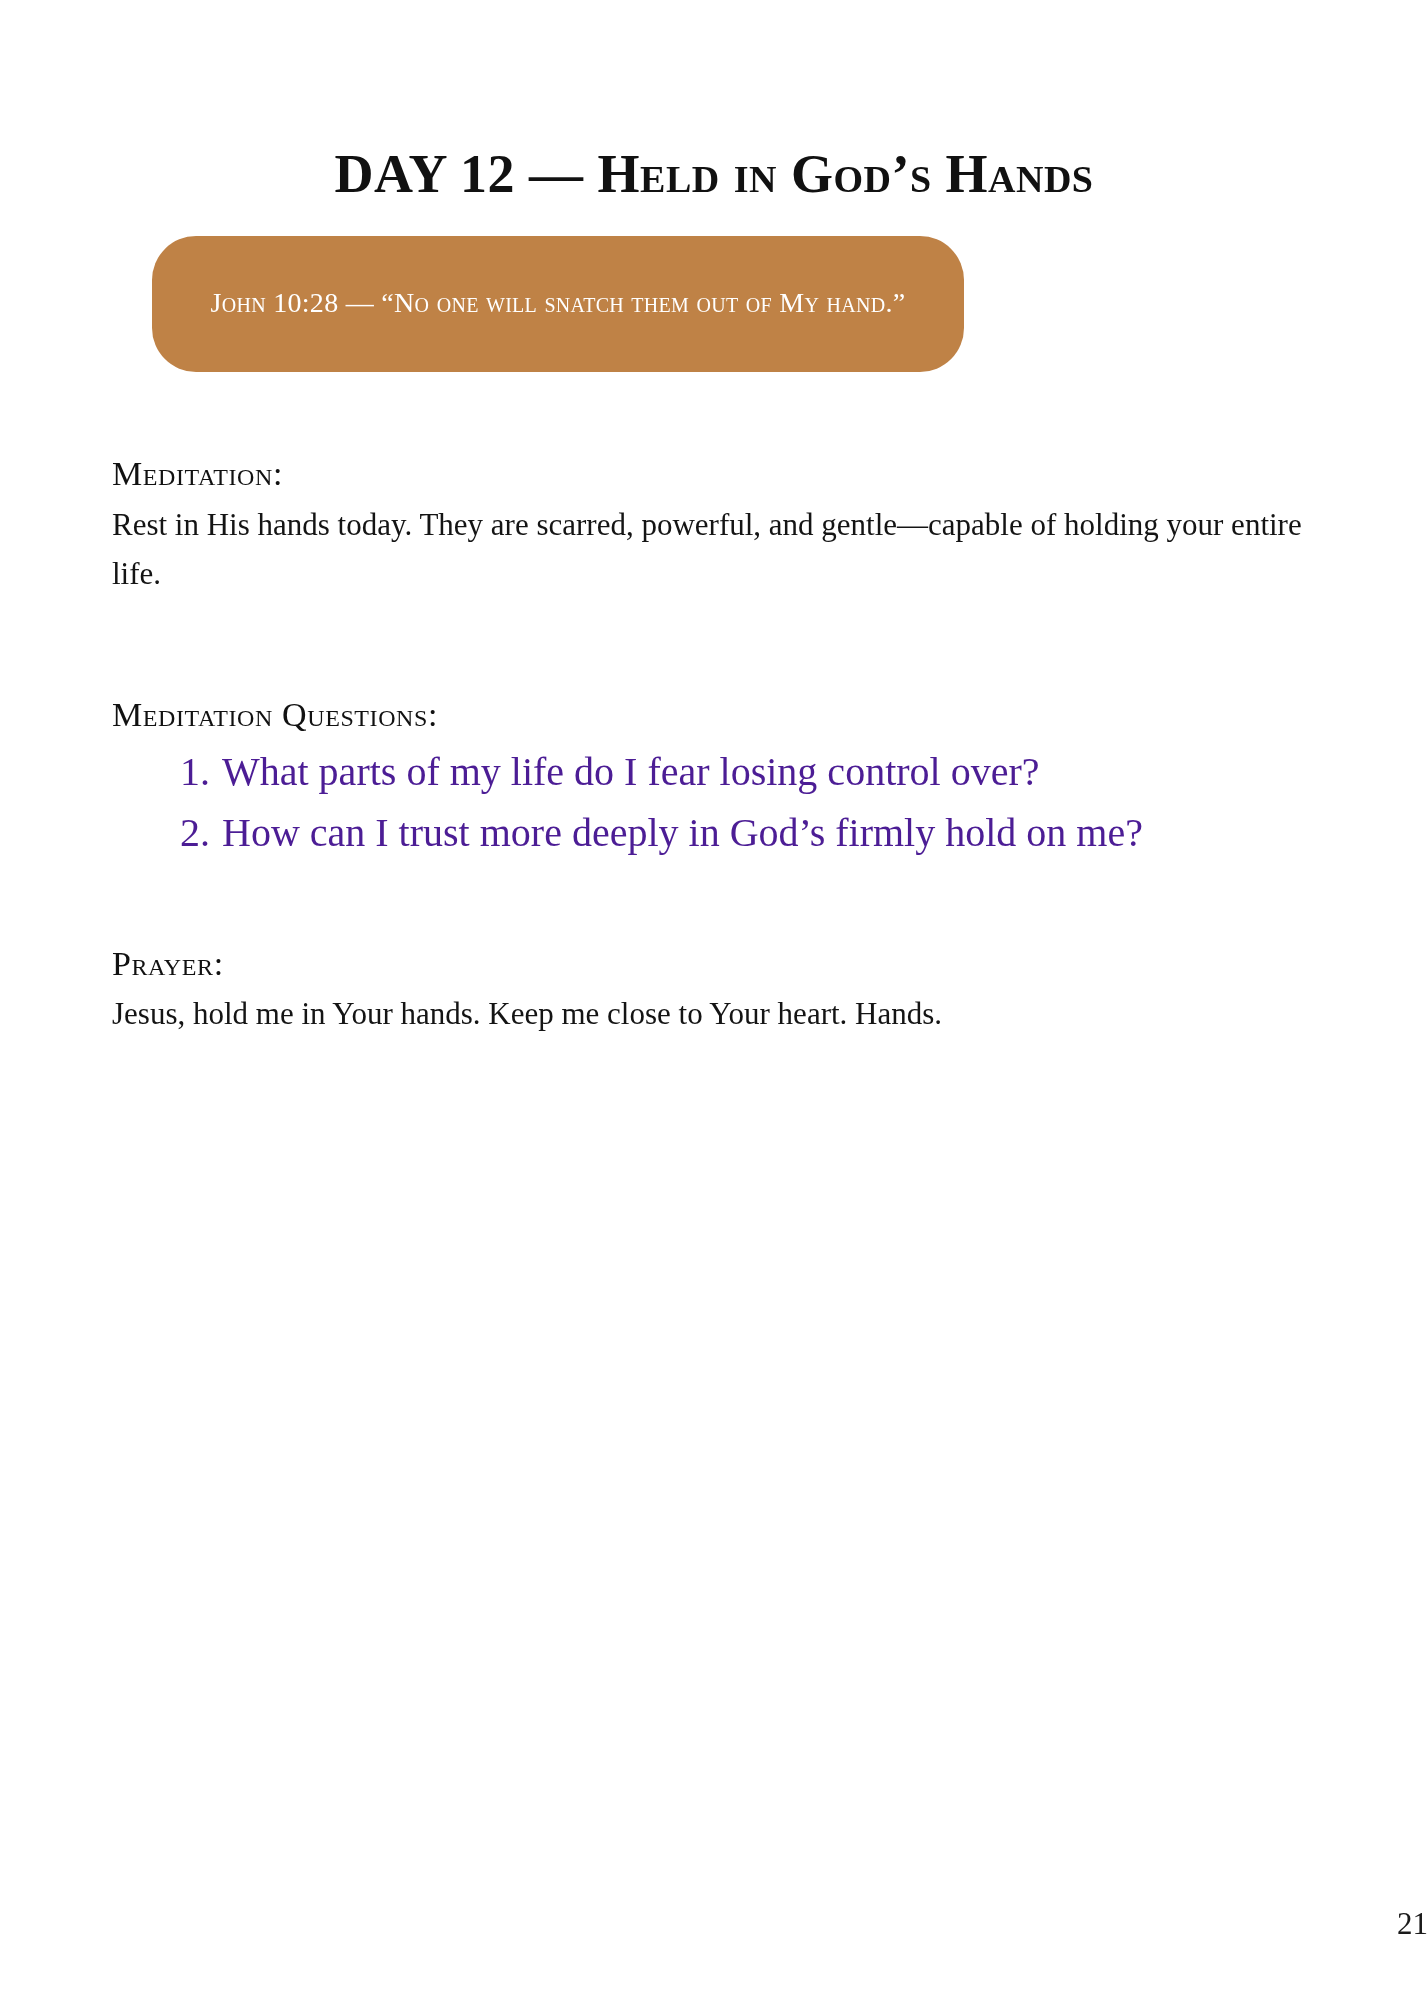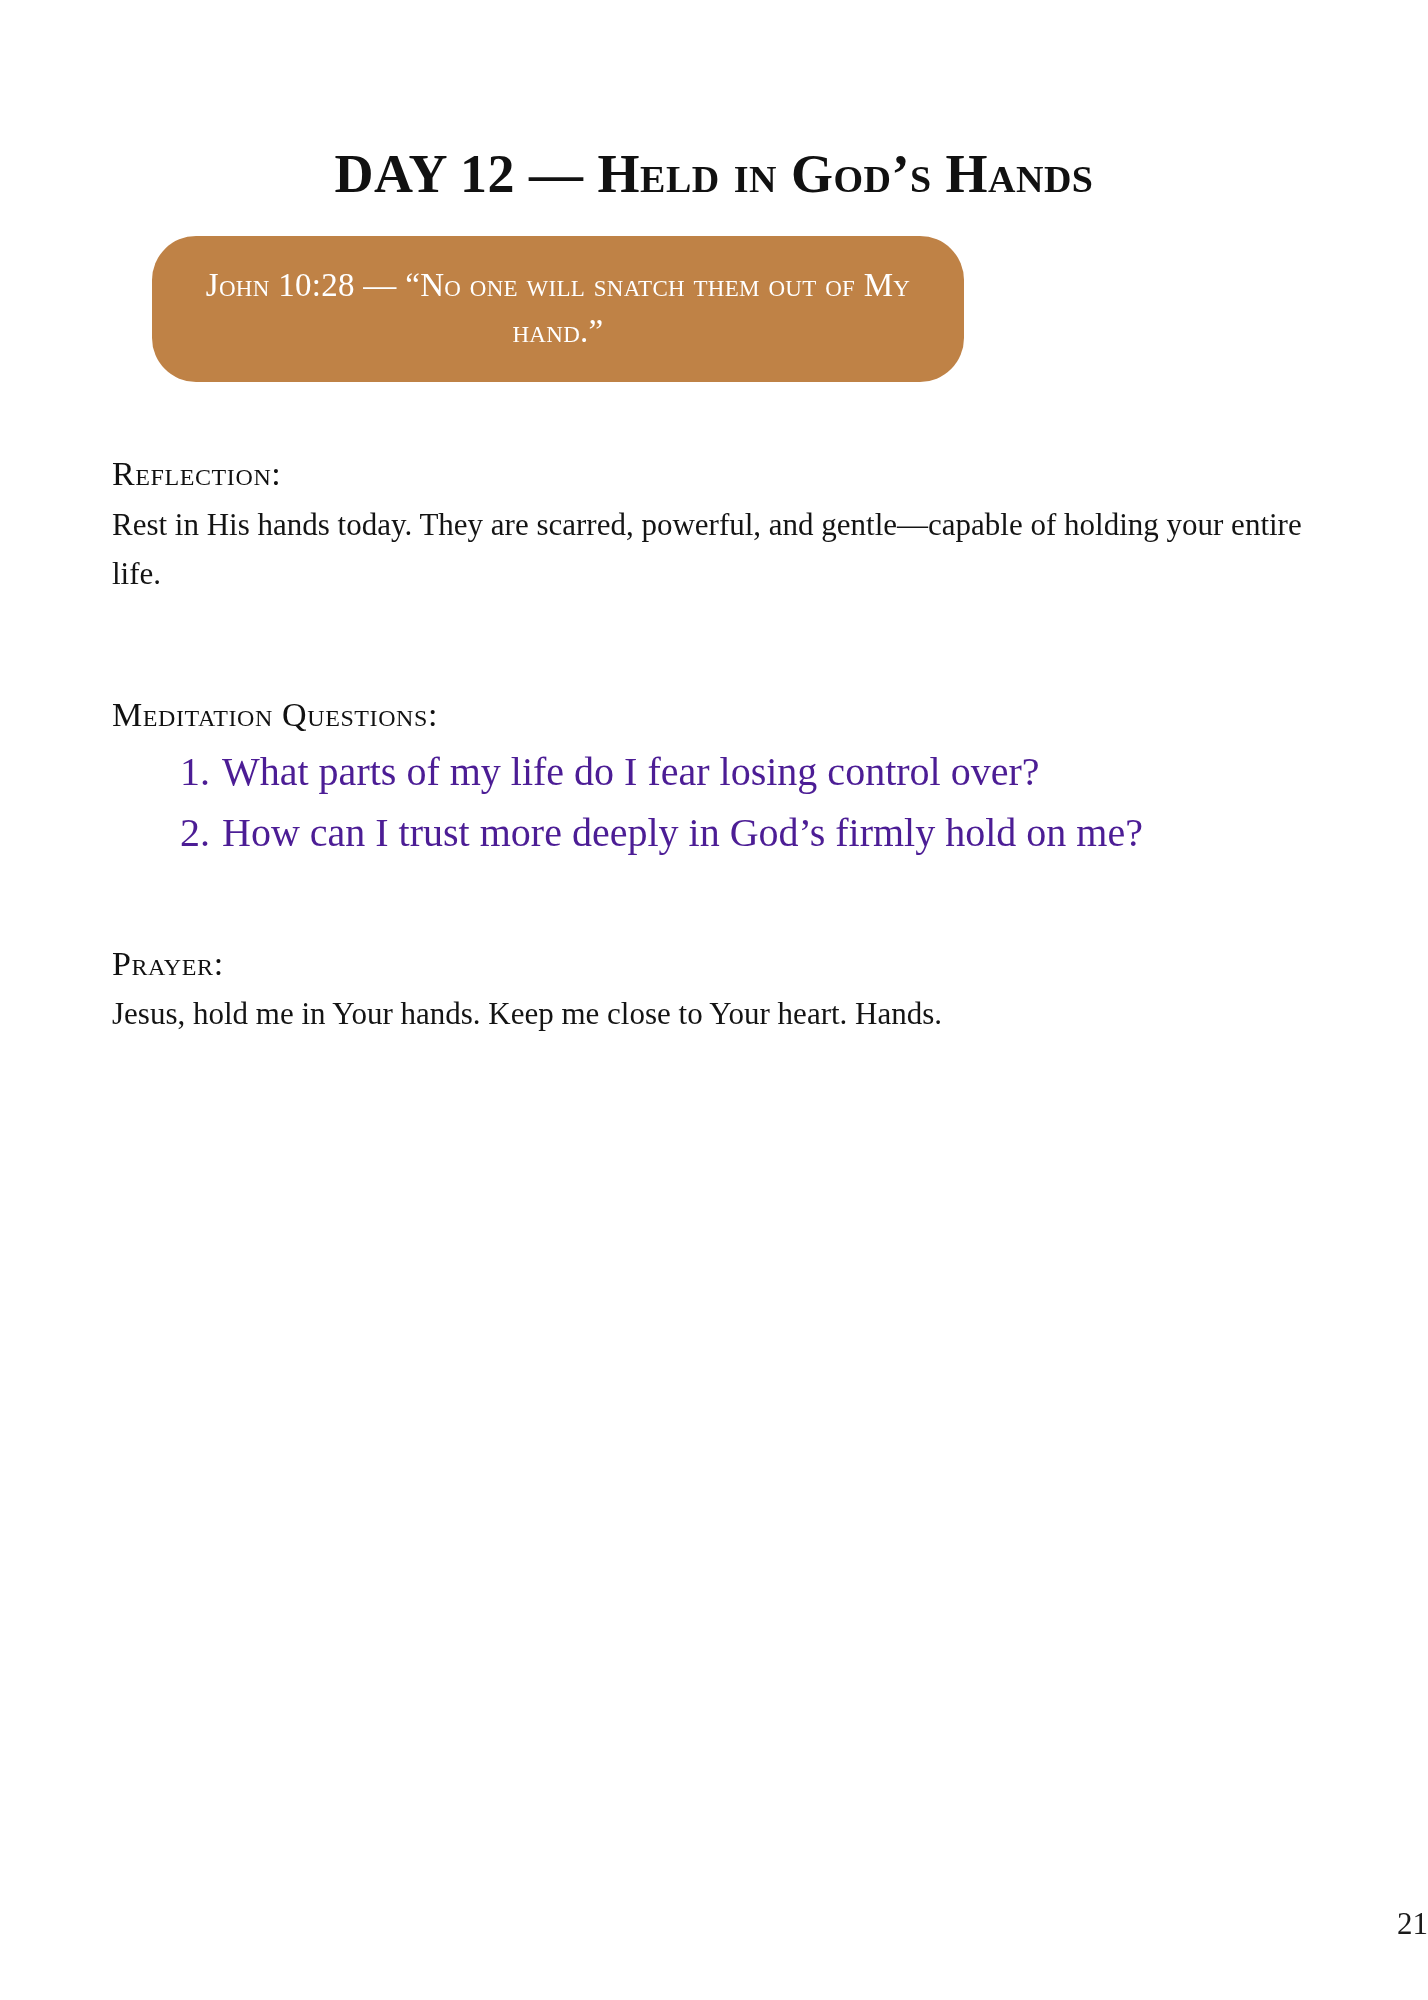--- a/index.html
+++ b/index.html
@@ -50,21 +50,21 @@
     background: #bf8246;
     border-radius: 44px;
     box-sizing: border-box;
     padding: 26px 44px 28px 44px;
     display: flex;
     align-items: center;
     justify-content: center;
   }
   .scripture-text {
     color: #ffffff;
-    font-size: 33px;
+    font-size: 28px;
     font-variant: small-caps;
     font-weight: normal;
     text-align: center;
     line-height: 1.40;
     letter-spacing: 0.3px;
   }
 
   
   .content {
     position: absolute;
@@ -141,21 +141,21 @@
     <div class="scripture-text">
       <span>John 10:28 — “No one will snatch them out</span>
       <span> </span>
       <span>of My hand.”</span>
     </div>
   </div>
 
   <div class="content">
 
     <div class="section">
-      <div class="section-heading">Reflection:</div>
+      <div class="section-heading">Meditation:</div>
       <p class="para">Rest in His hands today. They are scarred, powerful, and gentle—capable of holding your entire life.</p>
     </div>
 
     <div class="spacer-lg"></div>
 
     <div class="section">
       <div class="section-heading">Meditation Questions:</div>
       <ol class="questions">
         <li>What parts of my life do I fear losing control over?</li>
         <li>How can I trust more deeply in God’s firmly hold on me?</li>

